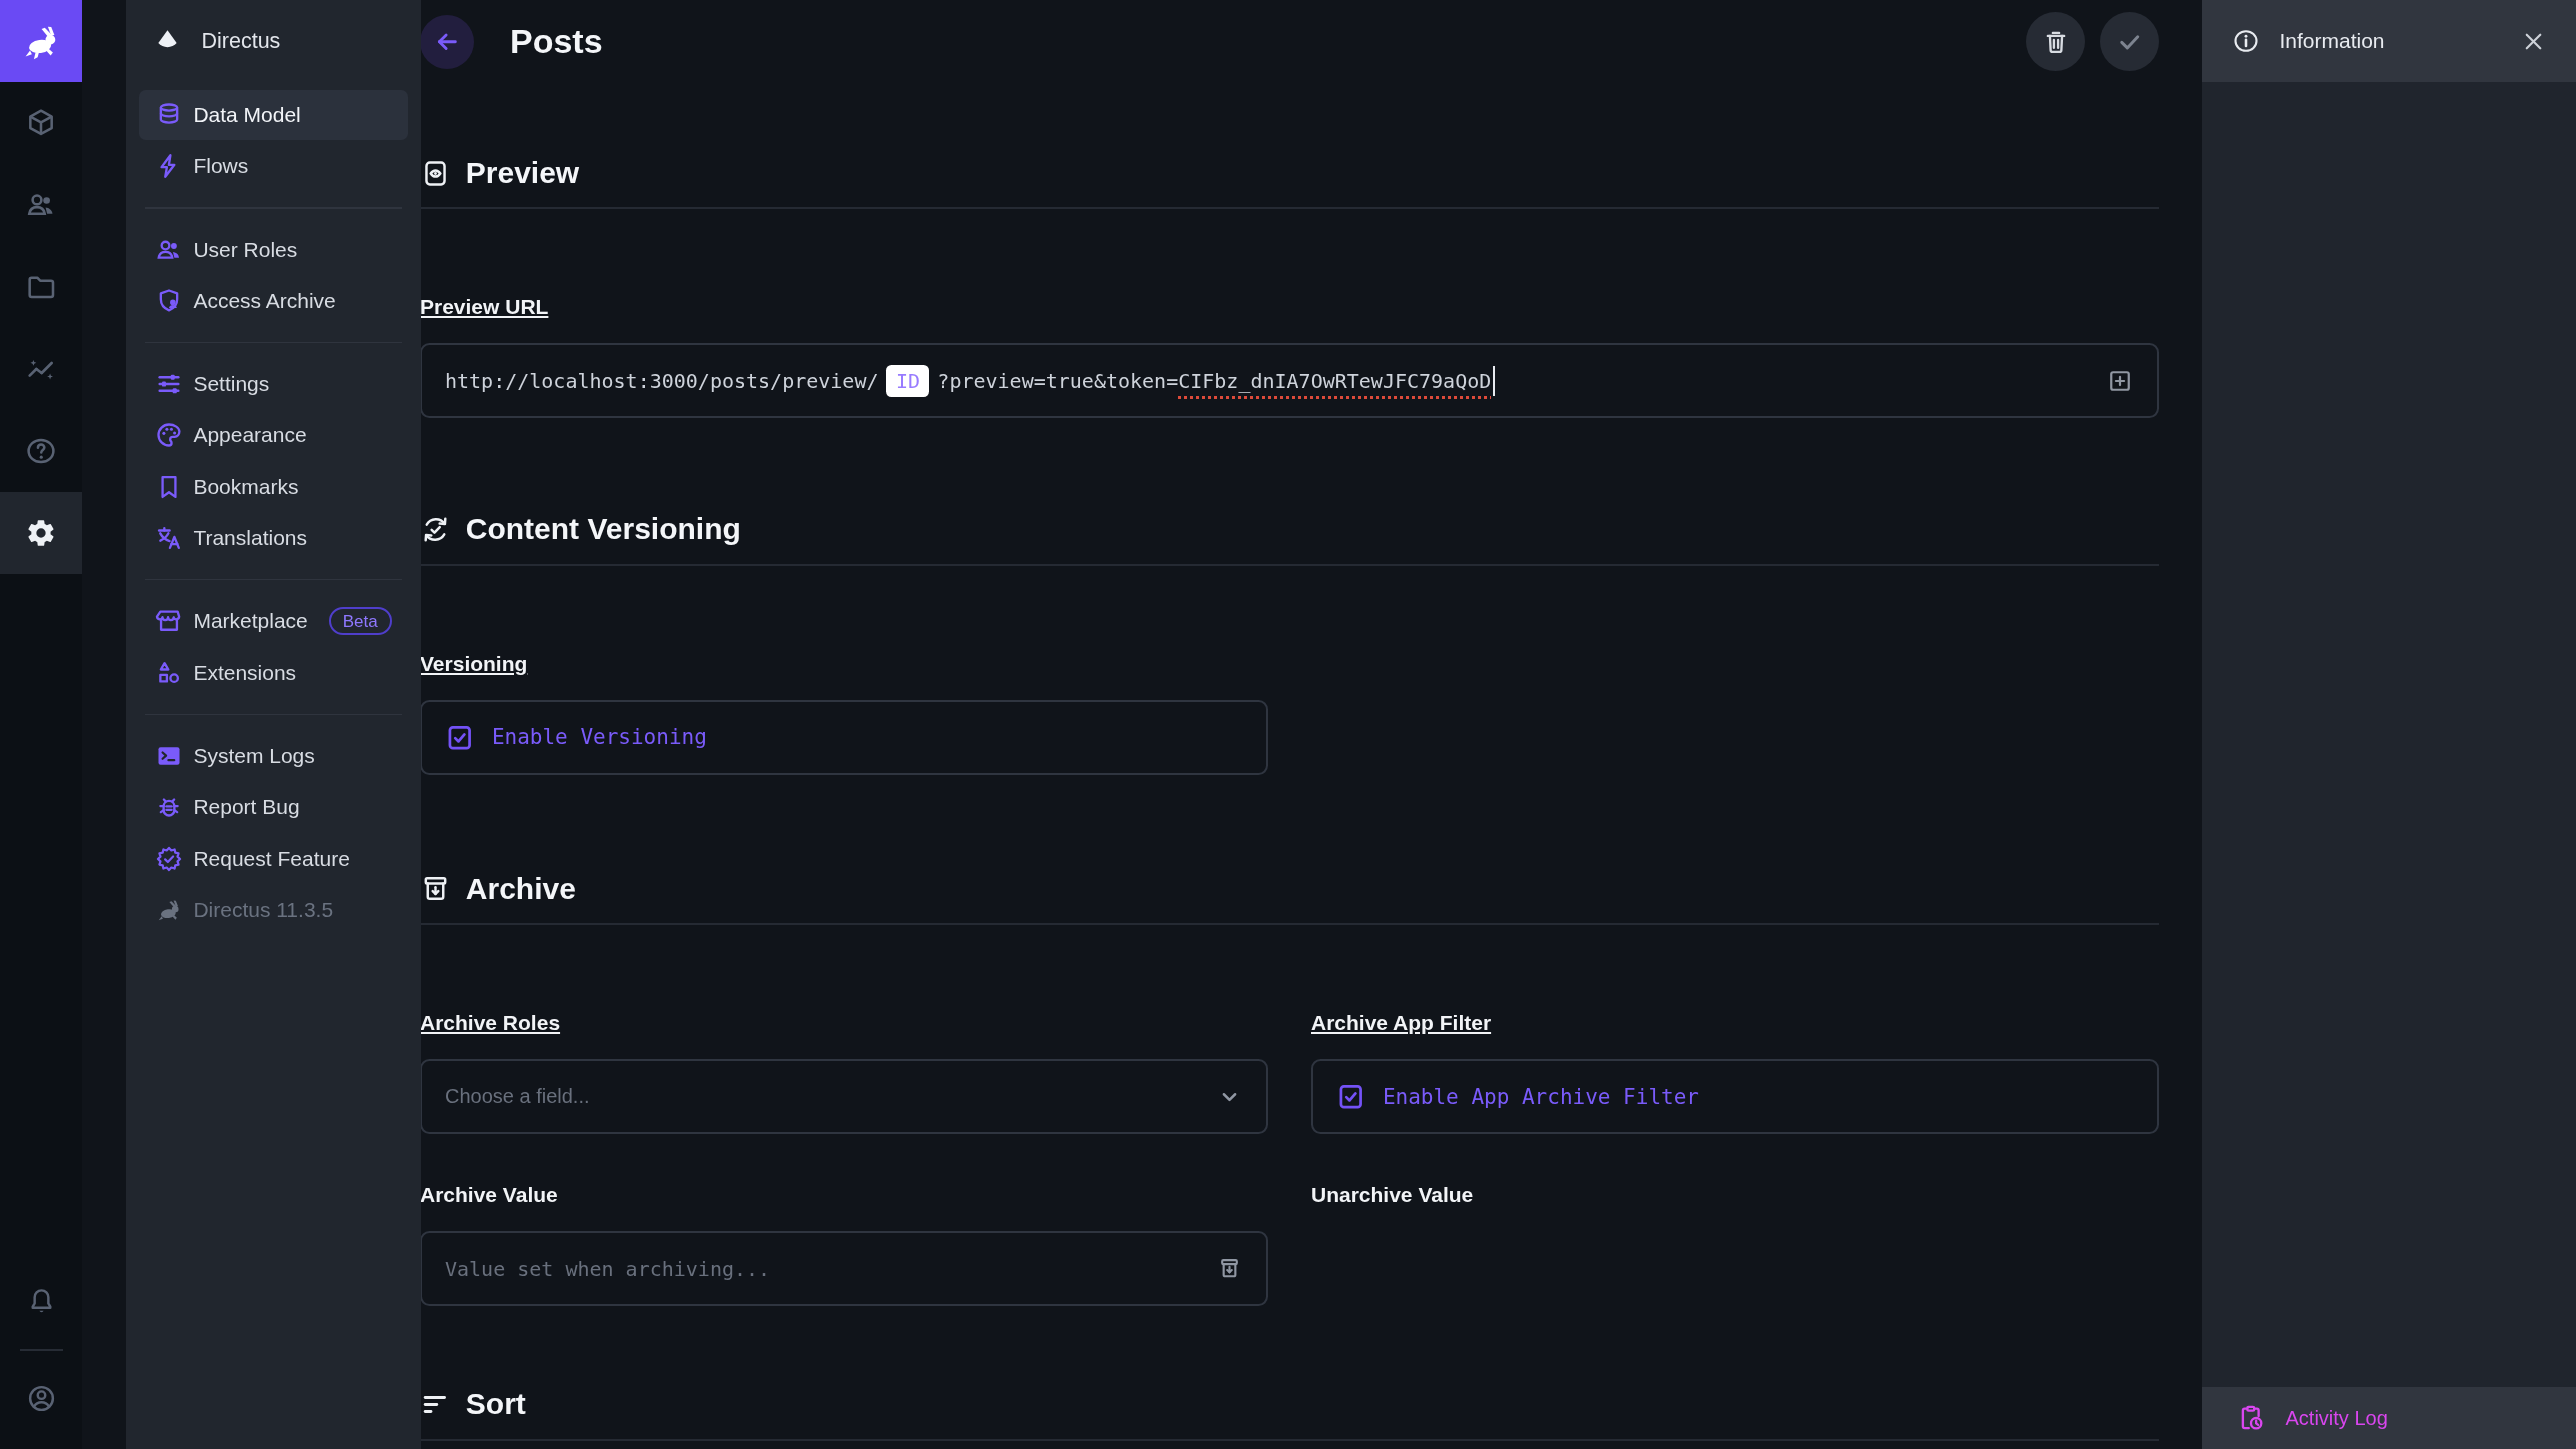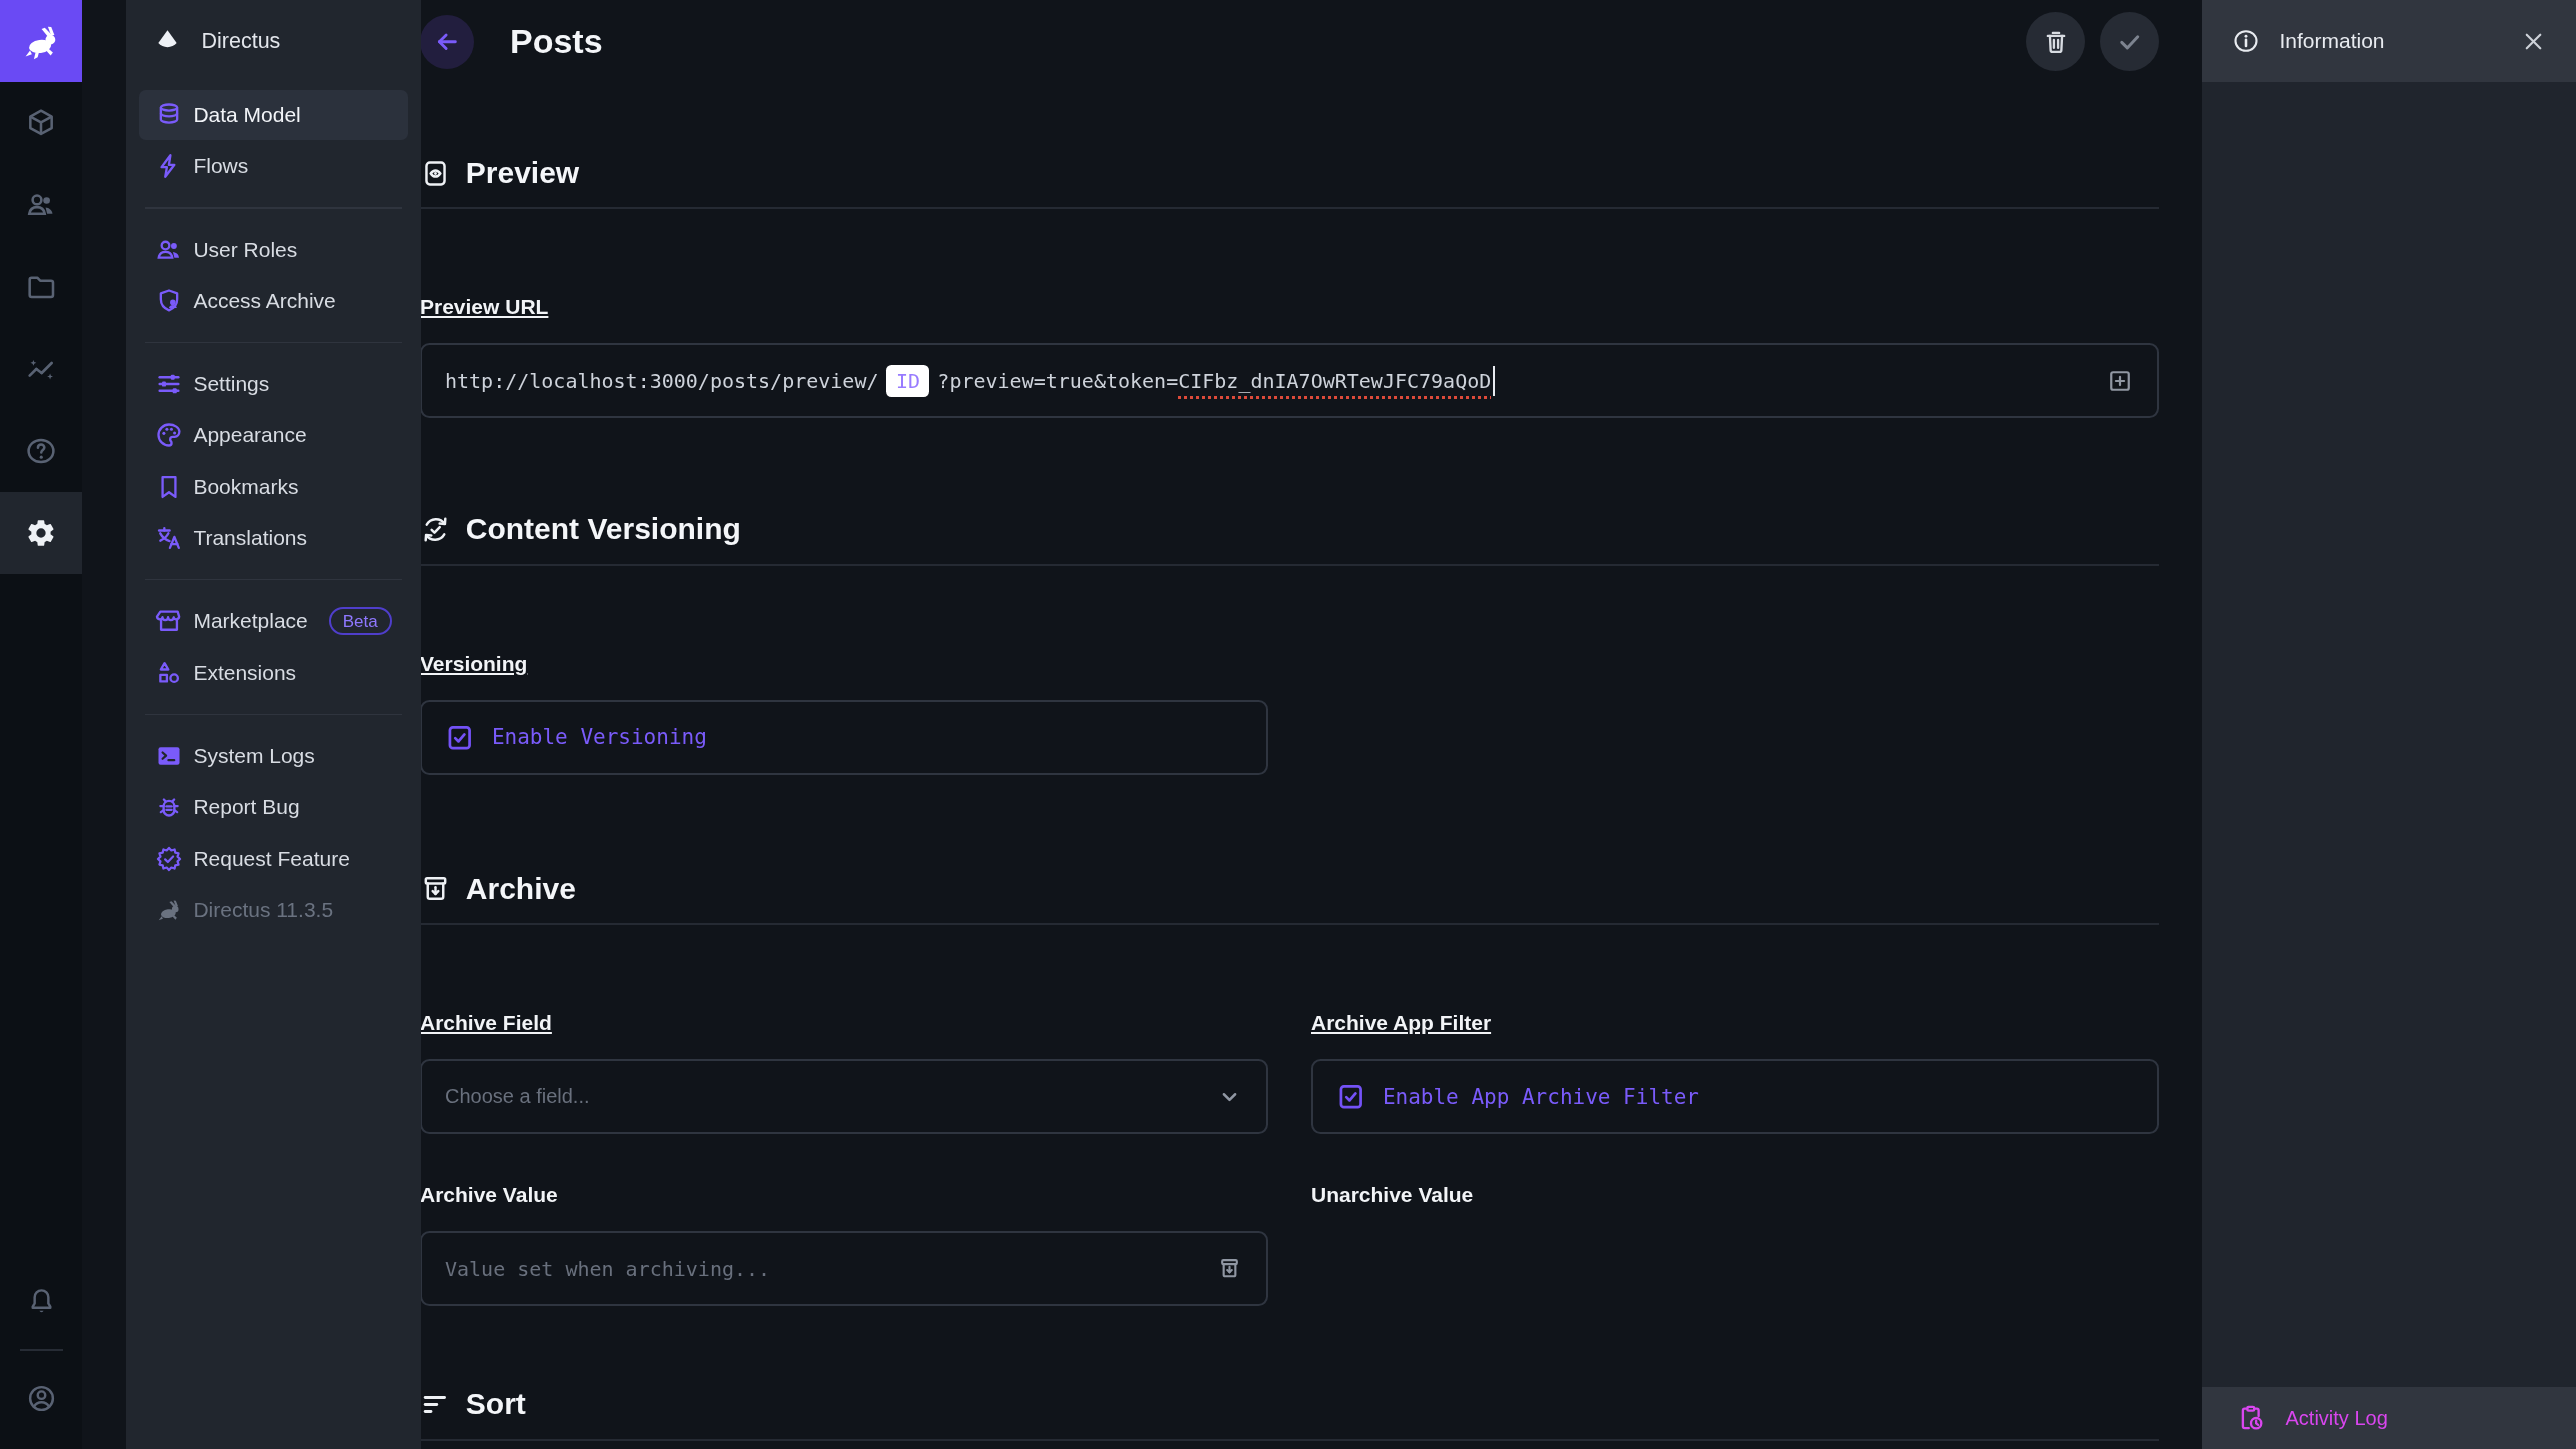--- a/index.html
+++ b/index.html
@@ -467,21 +467,21 @@
             <line x1="12" y1="11" x2="12" y2="16.2"></line>
             <polyline points="9.8,14 12,16.2 14.2,14"></polyline>
           </svg>
         </span>
         <span>Archive</span>
       </div>
       <div class="section-rule"></div>
 
       <div class="grid2">
         <div>
-          <div class="field-label mt-label">Archive Field</div>
+          <div class="field-label mt-label">Archive Roles</div>
           <div class="input">
             <span class="placeholder" style="font-family:'Liberation Sans',sans-serif;">Choose a field...</span>
             <span class="trailing-icon">
               <svg width="27" height="27" viewBox="0 0 24 24" fill="none" stroke="currentColor" stroke-width="2.2" stroke-linecap="round" stroke-linejoin="round">
                 <polyline points="7,10 12,15 17,10"></polyline>
               </svg>
             </span>
           </div>
         </div>
         <div>

